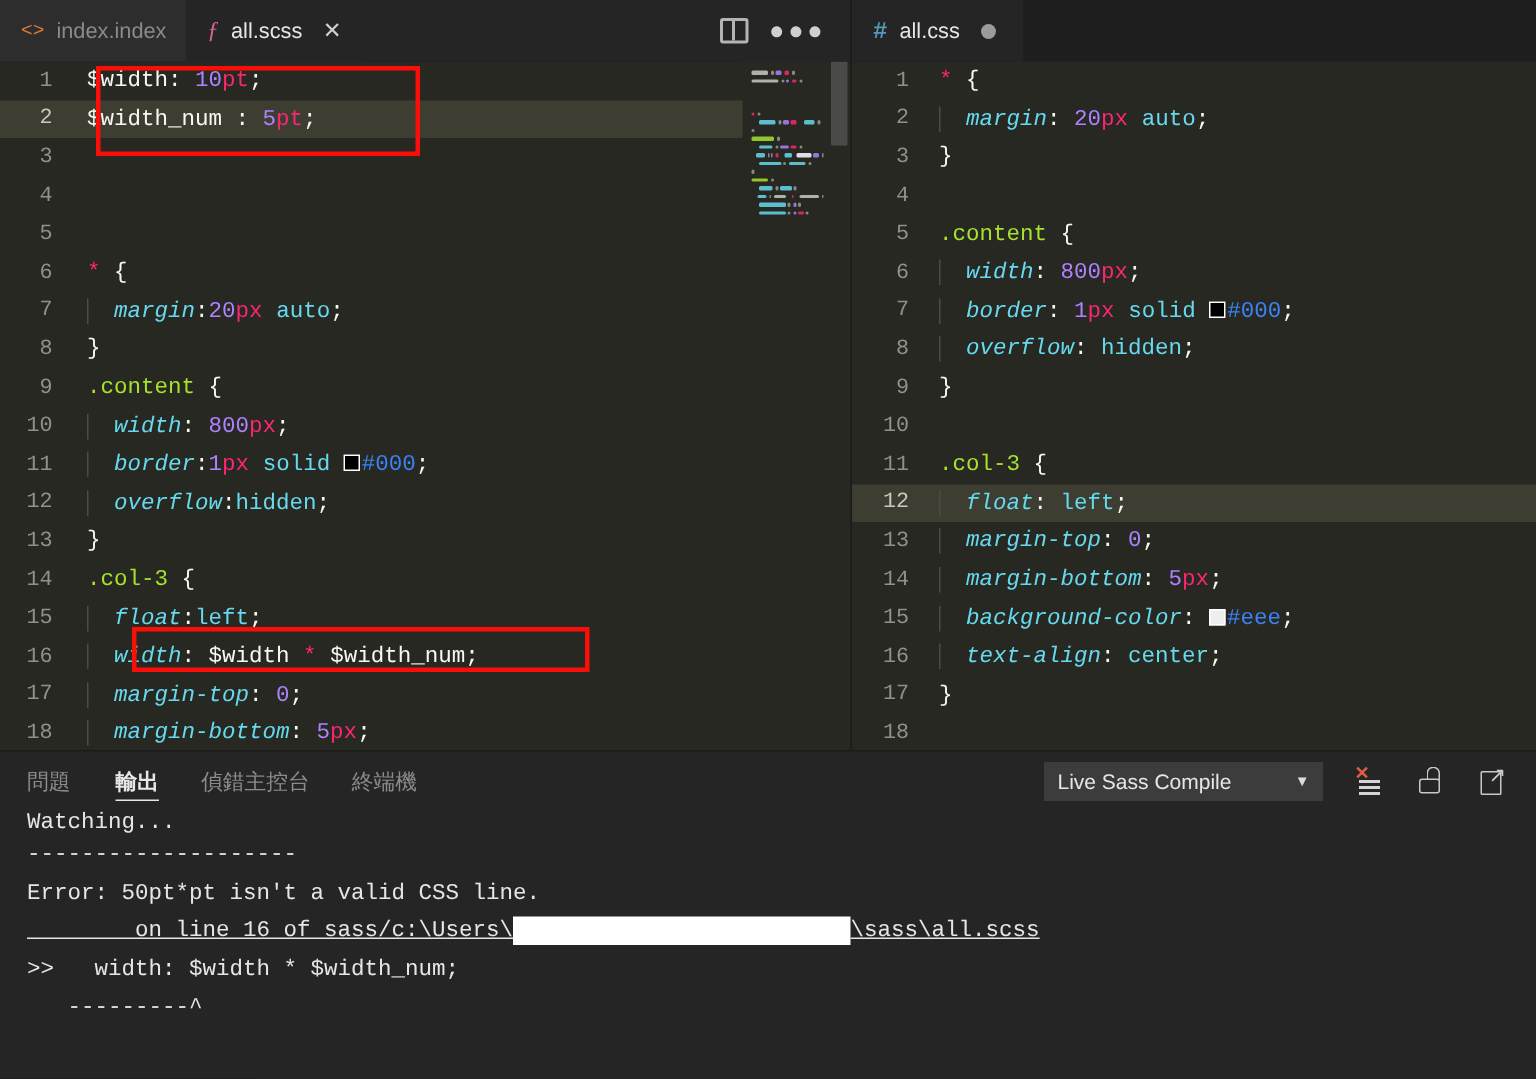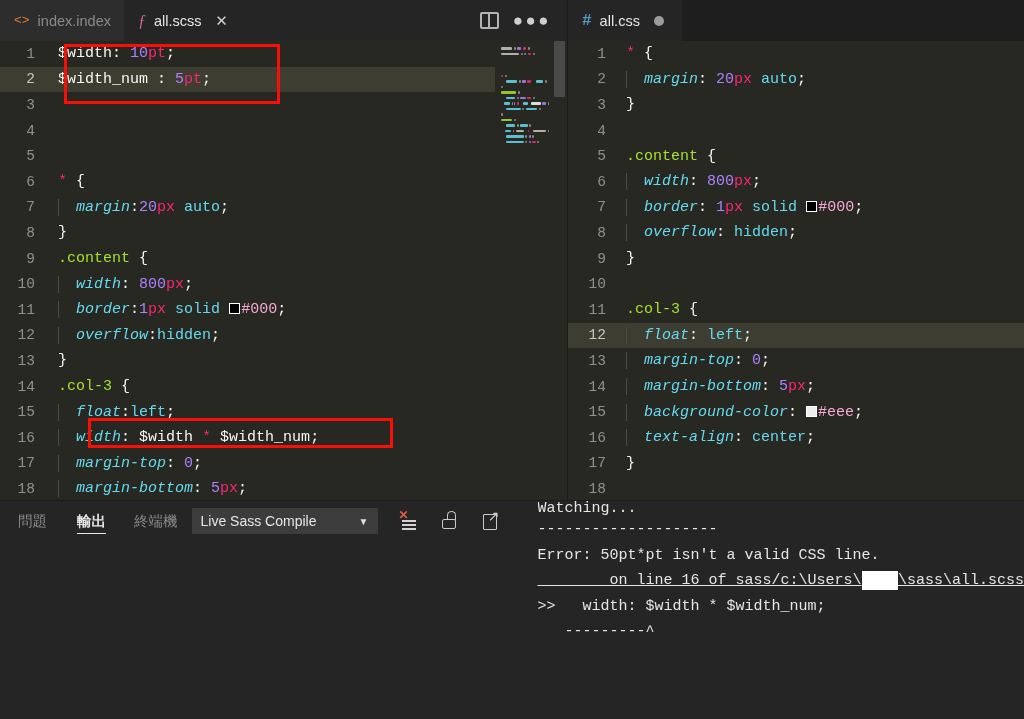--- a/index.html
+++ b/index.html
@@ -66,39 +66,39 @@
   
   .t-var   { color:#f8f8f2; }
   .t-prop  { color:#66d9ef; font-style:italic; }
   .t-sel   { color:#a6e22e; }
   .t-num   { color:#ae81ff; }
   .t-unit  { color:#f92672; }
   .t-val   { color:#66d9ef; }
   .t-punct { color:#f8f8f2; }
   .t-star  { color:#f92672; }
   .t-op    { color:#f92672; }
-  .t-hex   { color:#f9a8d4; }
+  .t-hex   { color:#3b82f6; }
   .swatch {
     display:inline-block; width:11px; height:11px; background:#000;
     border:1.5px solid #ffffff; vertical-align:-1px; margin-right:1px;
   }
   .swatch.eee { background:#eeeeee; border-color:#ffffff; }
 
   
   .minimap { position:absolute; top:0; right:0; width:72px; bottom:0; background:#272822; }
   .mm-inner { position:absolute; top:6px; left:6px; right:18px; }
   .mm-row { height:4px; display:flex; gap:1.5px; margin-bottom:1.5px; }
   .mm-b { height:2.6px; border-radius:1px; opacity:.85; }
   .mm-scroll { position:absolute; top:0; right:2px; width:11px; height:56px; background:#4a4a48; border-radius:1px; }
 
   
   .redbox { position:absolute; border:3px solid #fb0d08; pointer-events:none; z-index:9; }
 
   
-  .panel { flex:1; background:#252526; display:flex; flex-direction:row; min-height:0; }
+  .panel { flex:1; background:#252526; display:flex; flex-direction:column; min-height:0; }
   .panel-header {
     height:40px; display:flex; align-items:center; padding:0 0 0 18px; flex:none; position:relative;
   }
   .ptabs { display:flex; align-items:center; gap:0; }
   .ptab {
     font-size:14.5px; color:#8b8b8b; padding:0 14px; height:40px; display:flex; align-items:center;
     position:relative; cursor:pointer; font-family:"Liberation Sans", sans-serif;
   }
   .ptab:first-child { padding-left:0; padding-right:16px; }
   .ptab.active { color:#e7e7e7; font-weight:bold; }
@@ -346,20 +346,23 @@
   <div class="panel">
     <div class="panel-header">
       <div class="ptabs">
         <div class="ptab">
           <span>問題</span>
         </div>
         <div class="ptab active">
           <span>輸出</span>
         </div>
         <div class="ptab">
+          <span>偵錯主控台</span>
+        </div>
+        <div class="ptab">
           <span>終端機</span>
         </div>
       </div>
       <div class="panel-actions">
         <div class="select">
           <span>Live Sass Compile</span>
           <span class="caret">▼</span>
         </div>
         <span class="pa-icon">
           <span class="ico-clear">

